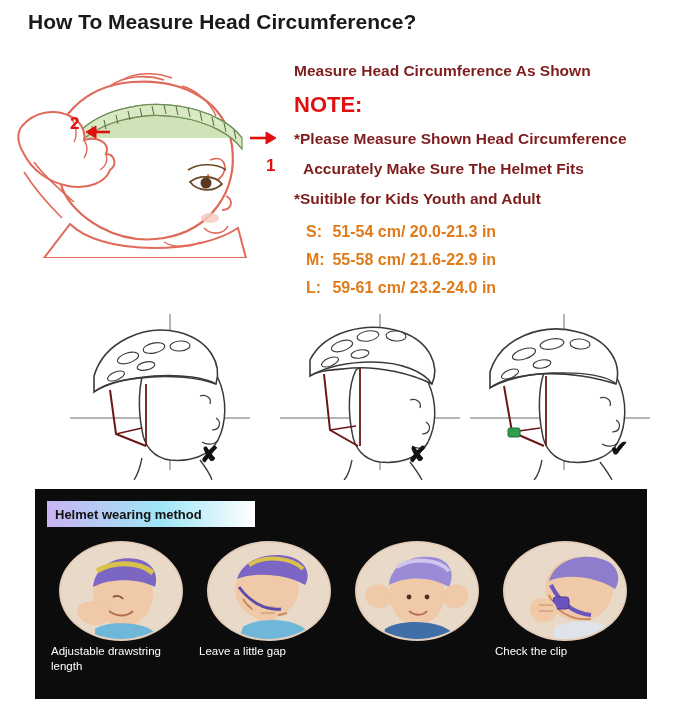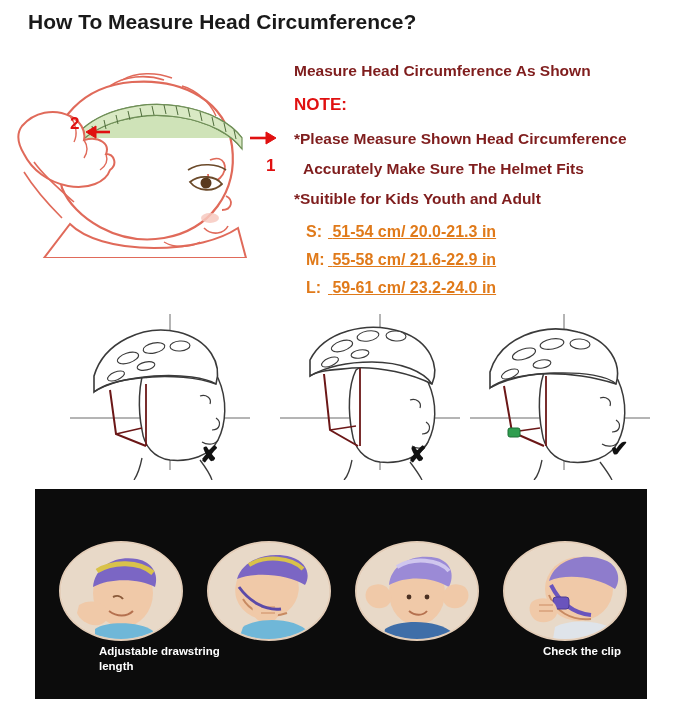--- a/index.html
+++ b/index.html
@@ -10,22 +10,22 @@
   .title{
     position:absolute;left:28px;top:10px;
     font-size:21px;font-weight:bold;color:#1a1a1a;letter-spacing:0px;
     white-space:nowrap;
   }
   .title .q{font-weight:bold;color:#1a1a1a;}
 
   
   .rtext{position:absolute;left:294px;top:56px;width:385px;}
   .rline{font-size:15.5px;font-weight:bold;color:#7f1d1d;line-height:30px;white-space:nowrap;}
-  .note{font-size:17px;font-weight:bold;color:#e01010;line-height:34px;margin-top:2px;margin-bottom:2px;}
-  .sizeline{font-size:16px;color:#e07a1a;font-weight:600;line-height:28px;white-space:nowrap;text-decoration:underline;}
+  .note{font-size:22px;font-weight:bold;color:#e01010;line-height:34px;margin-top:2px;margin-bottom:2px;}
+  .sizeline{font-size:16px;color:#e07a1a;font-weight:600;line-height:28px;white-space:nowrap;}
   .sizeline .lab{display:inline-block;width:22px;}
 
   
   .baby{position:absolute;left:14px;top:42px;width:272px;height:216px;}
 
   
   .helmets{position:absolute;left:10px;top:300px;width:660px;height:180px;}
   .hcell{position:absolute;top:0;width:220px;height:180px;}
   .hcell.c1{left:40px;}
   .hcell.c2{left:250px;}
@@ -39,21 +39,21 @@
     display:flex;align-items:center;}
   .panel-title{font-size:13px;font-weight:bold;color:#111;padding-left:8px;white-space:nowrap;}
   .cells{position:absolute;left:10px;top:52px;width:592px;height:152px;}
   .cell{position:absolute;top:0;width:148px;height:152px;}
   .cell.c0{left:0px;}
   .cell.c1{left:148px;}
   .cell.c2{left:296px;}
   .cell.c3{left:444px;}
   .circ{position:absolute;left:14px;top:0px;width:120px;height:96px;border-radius:50%;
     background:#f3e2d2;border:2px solid #e3cdb8;overflow:hidden;}
-  .clabel{position:absolute;left:6px;top:103px;width:140px;font-size:11.5px;font-weight:bold;color:#ffffff;line-height:15px;margin-left:48px;}
+  .clabel{position:absolute;left:6px;top:103px;width:140px;font-size:11.5px;font-weight:normal;color:#ffffff;line-height:15px;}
   svg{display:block;}
 </style>
 </head>
 <body>
 
 <div class="page">
 
   <div class="title">
     <span>How To Measure Head Circumference</span><span class="q">?</span>
   </div>
@@ -231,20 +231,23 @@
         <path d="M52 132 L80 128" fill="none" stroke="#6b1717" stroke-width="1.4"></path>
         <rect x="48" y="128" width="12" height="9" rx="2" fill="#2f9e4f" stroke="#1d6e36" stroke-width="1"></rect>
         <path d="M82 160 C80 170, 78 176, 74 180" fill="none" stroke="#3a3a3a" stroke-width="1.3"></path>
         <path d="M140 162 C146 170, 150 176, 152 180" fill="none" stroke="#3a3a3a" stroke-width="1.3"></path>
       </svg>
       <div class="mark" style="left:150px;top:136px;">✔</div>
     </div>
   </div>
 
   <div class="panel">
+    <div class="panel-title-wrap">
+      <div class="panel-title">Helmet wearing method</div>
+    </div>
 
     <div class="cells">
 
       <div class="cell c0">
         <div class="circ">
           <svg width="120" height="96" viewBox="0 0 120 96">
             <rect width="120" height="96" fill="#efe0d1"></rect>
 
             <rect x="0" y="0" width="120" height="96" fill="#e8d9c8"></rect>
 
@@ -275,20 +278,21 @@
 
             <path d="M34 56 C42 70, 62 76, 78 70" fill="none" stroke="#c78a62" stroke-width="2"></path>
 
             <path d="M44 62 C52 58, 62 60, 68 66 C72 72, 66 80, 58 80 C48 80, 42 72, 44 62 Z" fill="#f0c9a8"></path>
             <path d="M52 64 L66 64 M52 70 L66 70" stroke="#d7a07a" stroke-width="1.4"></path>
 
             <path d="M30 44 C40 58, 56 68, 72 66" fill="none" stroke="#5b4aa8" stroke-width="3"></path>
             <path d="M34 84 C48 74, 88 74, 100 90 L100 96 L30 96 Z" fill="#6fb7d8"></path>
           </svg>
         </div>
+        <div class="clabel">Leave a little gap</div>
       </div>
 
       <div class="cell c2">
         <div class="circ">
           <svg width="120" height="96" viewBox="0 0 120 96">
             <rect width="120" height="96" fill="#e8d9c8"></rect>
             <ellipse cx="60" cy="50" rx="28" ry="32" fill="#f0c9a8"></ellipse>
             <path d="M32 42 C34 20, 58 10, 80 15 C94 19, 98 32, 92 44 C76 34, 50 32, 32 42 Z" fill="#9b8ad6"></path>
             <path d="M40 24 C56 14, 82 16, 92 28" fill="none" stroke="#cfc6ee" stroke-width="4"></path>
 

